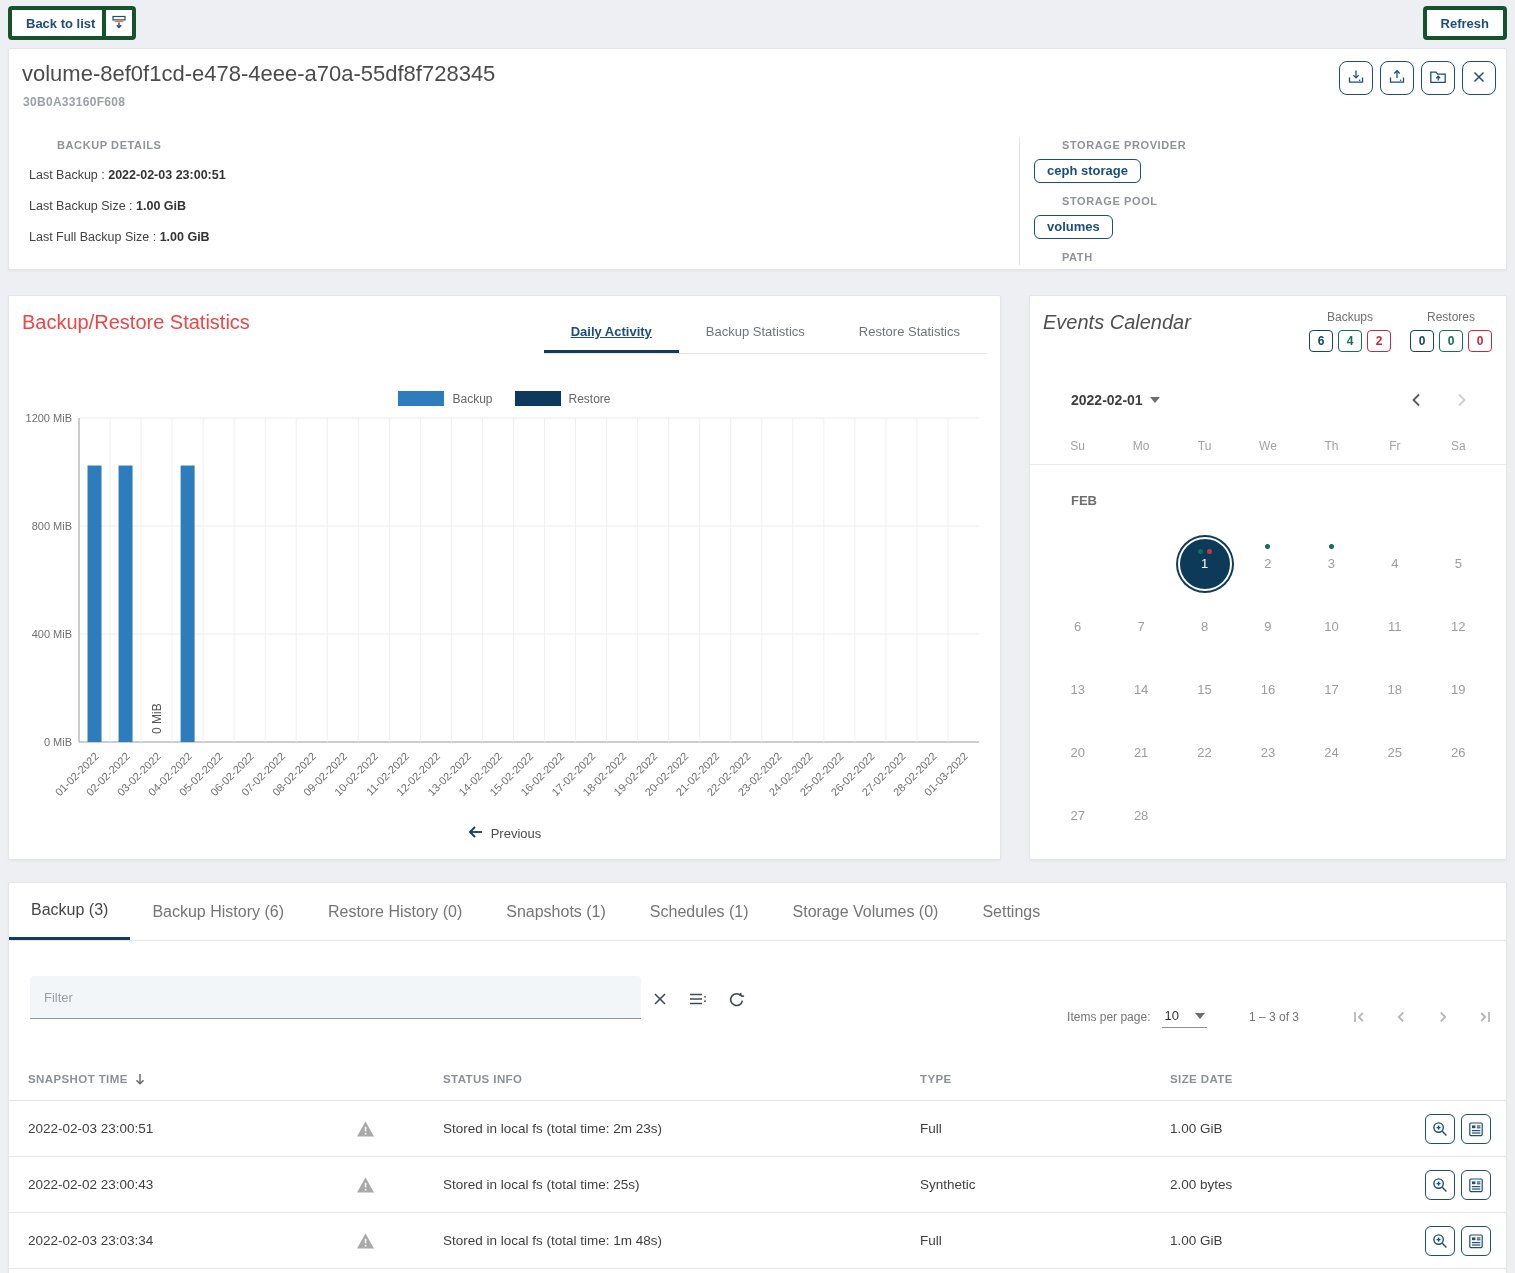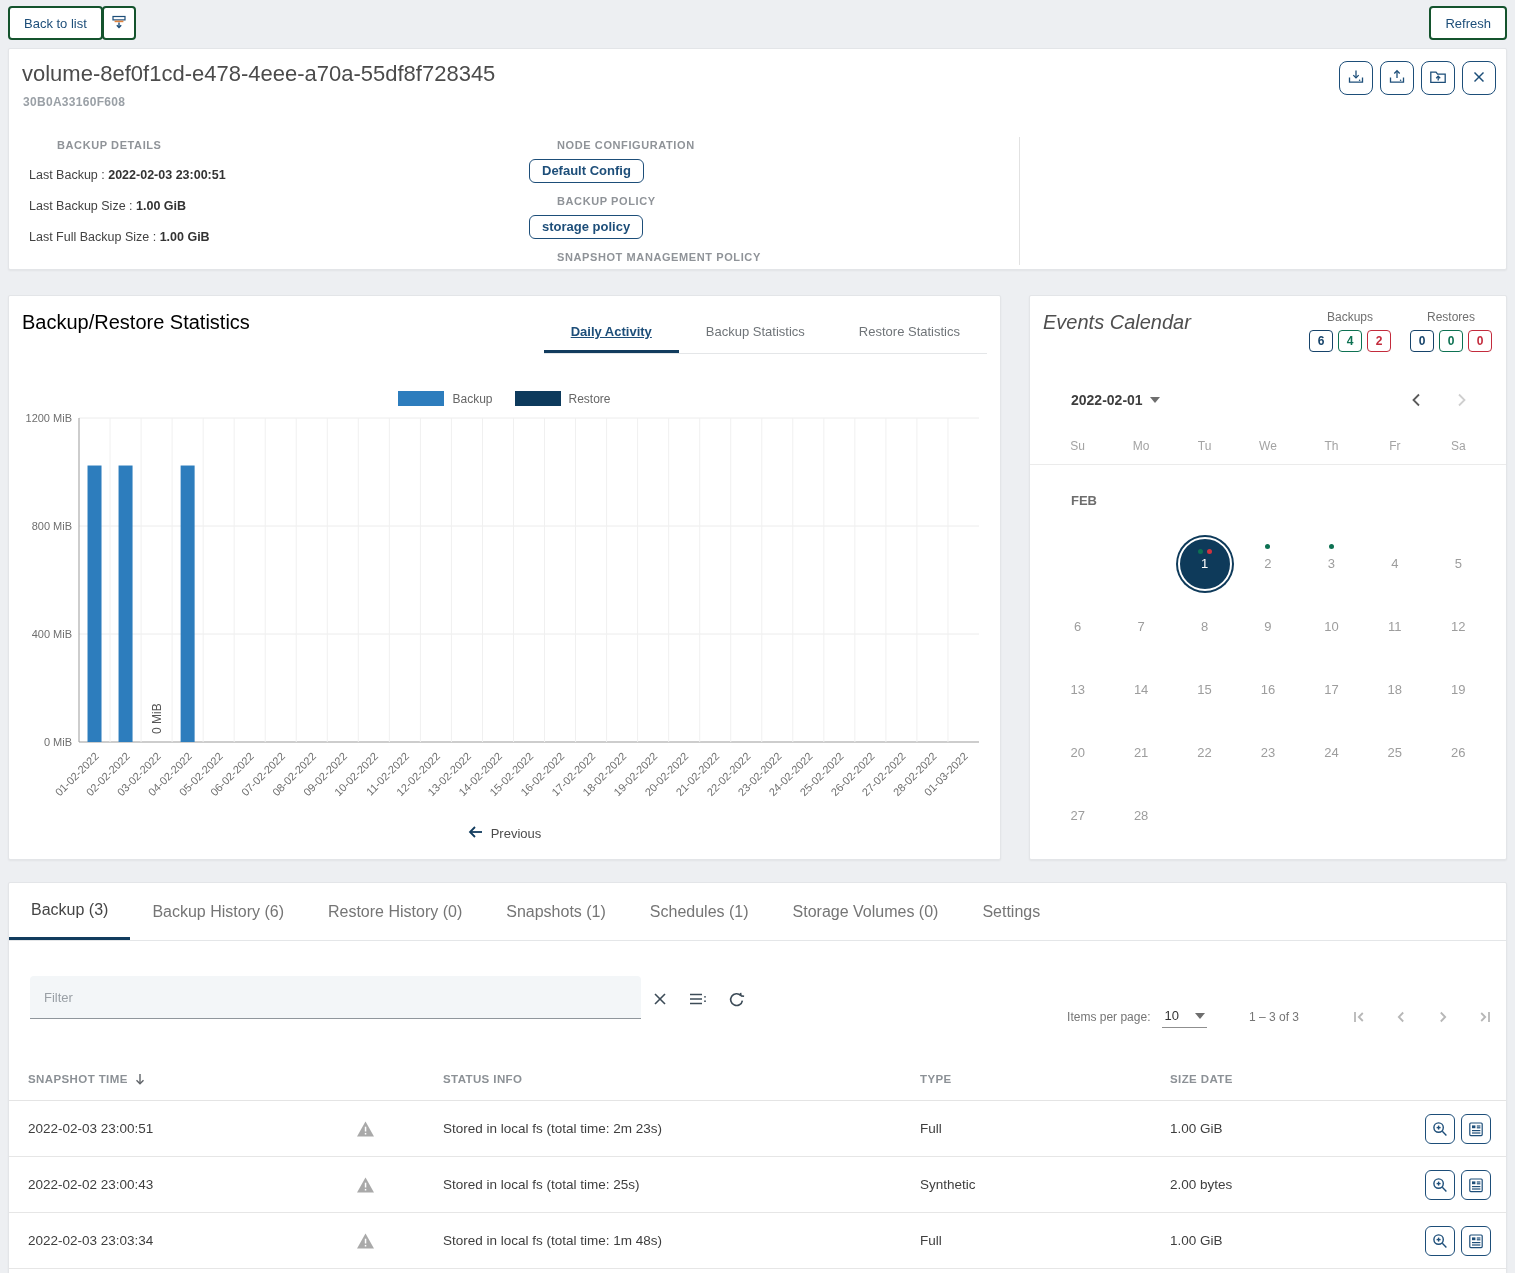--- a/index.html
+++ b/index.html
@@ -5,22 +5,22 @@
   * { box-sizing: border-box; }
   html,body { margin:0; padding:0; }
   body {
     width:1515px; height:1273px; position:relative; overflow:hidden;
     background:#edeff2; font-family:"Liberation Sans", sans-serif; color:#3f3f3f;
   }
   .card { position:absolute; background:#fff; border:1px solid #e3e5e8; border-radius:2px; box-shadow:0 1px 2px rgba(0,0,0,.05); }
 
   
   .btn-outline {
-    position:absolute; background:#fff; border:2px solid #14532d; border-radius:4px;
-    color:#1d4e79; font-weight:normal; font-size:13px; padding:0 14px; height:34px;
+    position:absolute; background:#fff; border:4px solid #14532d; border-radius:4px;
+    color:#1d4e79; font-weight:bold; font-size:13px; padding:0 14px; height:34px;
     font-family:inherit; cursor:pointer; display:flex; align-items:center; justify-content:center;
   }
   #btn-back { left:8px; top:6px; }
   #btn-panel-toggle { left:102px; top:6px; width:34px; padding:0; }
   #btn-refresh { right:8px; top:6px; }
 
   
   #header-card { left:8px; top:48px; width:1499px; height:222px; }
   .vol-title { position:absolute; left:13px; top:12px; font-size:22px; color:#4b4b4b; }
   .vol-id { position:absolute; left:14px; top:46px; font-size:12px; font-weight:bold; color:#9aa0a6; letter-spacing:.3px; }
@@ -38,21 +38,21 @@
   .detail-row { margin-top:17px; }
   .detail-row b { color:#333; }
   .chip {
     display:inline-block; border:1.5px solid #1d4e79; color:#1d4e79; font-weight:bold;
     font-size:13px; padding:3px 12px 4px; border-radius:6px; margin:2px 0 9px; cursor:pointer; background:#fff;
   }
   .spaced-label { margin-top:3px; }
 
   
   #stats-card { left:8px; top:295px; width:993px; height:565px; }
-  .stats-title { position:absolute; left:13px; top:15px; font-size:20px; color:#000000; }
+  .stats-title { position:absolute; left:13px; top:15px; font-size:20px; color:#ef4444; }
   .stats-tabs { position:absolute; right:13px; top:16px; display:flex; border-bottom:1px solid #e4e6e8; }
   .stats-tab { padding:12px 27px 14px; font-size:13px; color:#6f7478; cursor:pointer; white-space:nowrap; }
   .stats-tab.active { color:#1d4e79; font-weight:bold; text-decoration:underline; border-bottom:3px solid #123c5e; padding-bottom:11px; }
   .legend { position:absolute; top:95px; left:0; right:0; display:flex; justify-content:center; gap:10px; align-items:flex-start; font-size:12px; color:#666; }
   .legend-item { display:flex; align-items:center; gap:8px; margin:0 6px; }
   .legend-swatch { width:46px; height:15px; display:inline-block; }
   #chart-holder { position:absolute; left:2px; top:112px; }
   .previous-btn { position:absolute; bottom:18px; left:0; right:0; display:flex; justify-content:center; align-items:center; gap:8px; color:#4c4c4c; font-size:13px; cursor:pointer; }
 
   
@@ -171,30 +171,30 @@
     </button>
   </div>
 
   <div class="hcol hcol1">
     <div class="col-label">BACKUP DETAILS</div>
     <div class="detail-row"><span>Last Backup : </span><b>2022-02-03 23:00:51</b></div>
     <div class="detail-row"><span>Last Backup Size : </span><b>1.00 GiB</b></div>
     <div class="detail-row"><span>Last Full Backup Size : </span><b>1.00 GiB</b></div>
   </div>
 
-  <div class="hcol hcol2">
-    <div class="col-label">NODE CONFIGURATION</div>
-    <span class="chip">Default Config</span>
-    <div class="col-label spaced-label">BACKUP POLICY</div>
-    <span class="chip">storage policy</span>
-    <div class="col-label spaced-label">SNAPSHOT MANAGEMENT POLICY</div>
-  </div>
 
   <div class="hdivider"></div>
 
+  <div class="hcol hcol3">
+    <div class="col-label">STORAGE PROVIDER</div>
+    <span class="chip">ceph storage</span>
+    <div class="col-label spaced-label">STORAGE POOL</div>
+    <span class="chip">volumes</span>
+    <div class="col-label spaced-label">PATH</div>
+  </div>
 </div>
 
 <div id="stats-card" class="card">
   <div class="stats-title">Backup/Restore Statistics</div>
   <div class="stats-tabs" id="stats-tabs">
       <div class="stats-tab active">Daily Activity</div>
       <div class="stats-tab">Backup Statistics</div>
       <div class="stats-tab">Restore Statistics</div>
     </div>
   <div class="legend" id="chart-legend">

